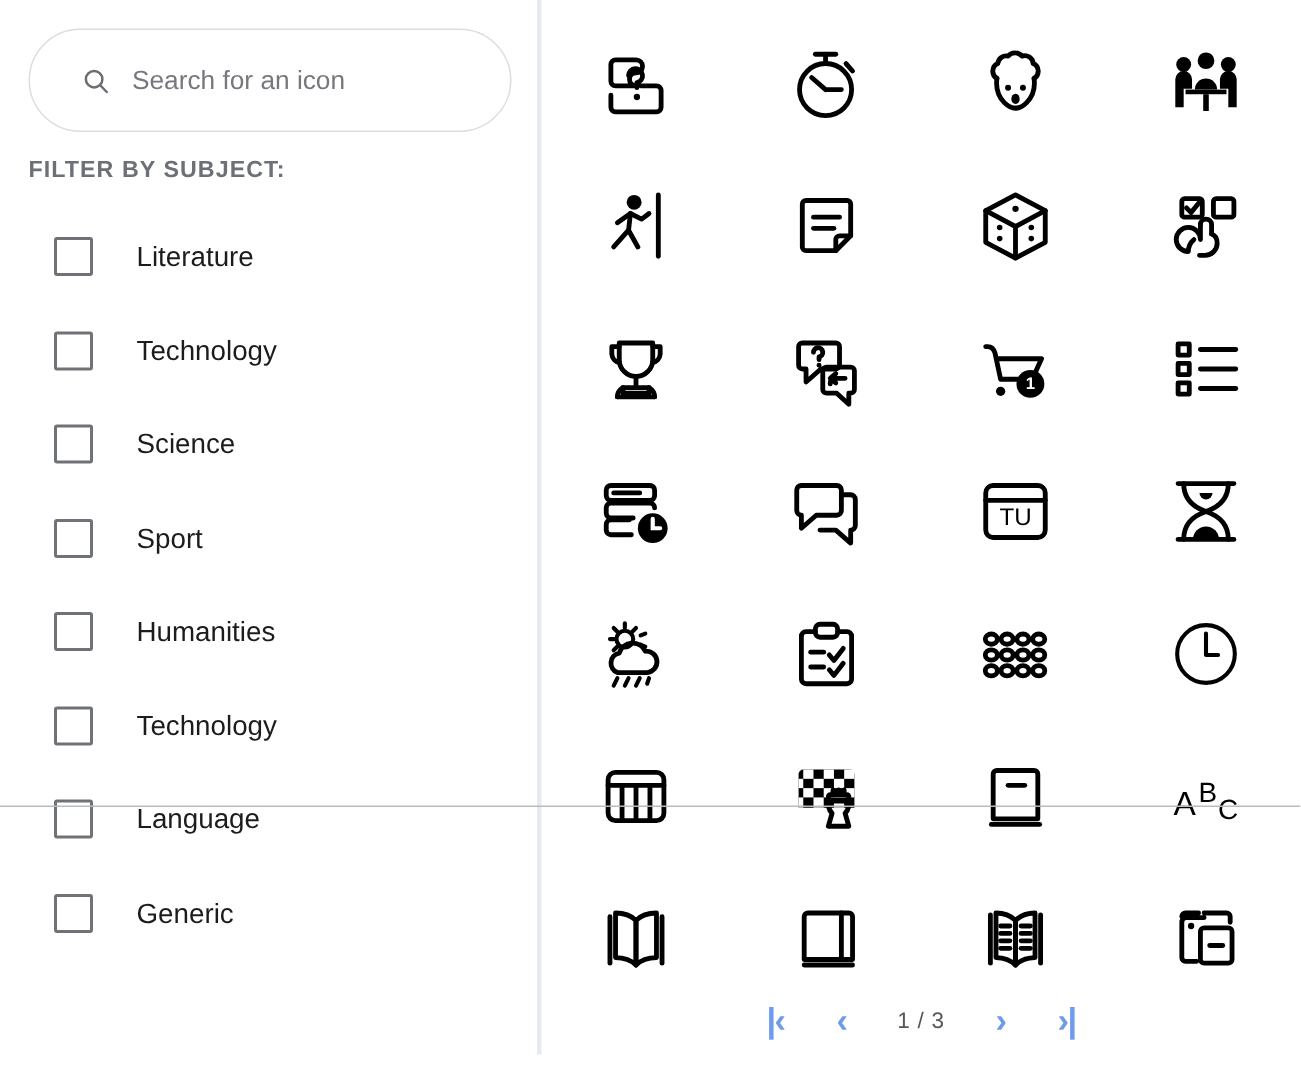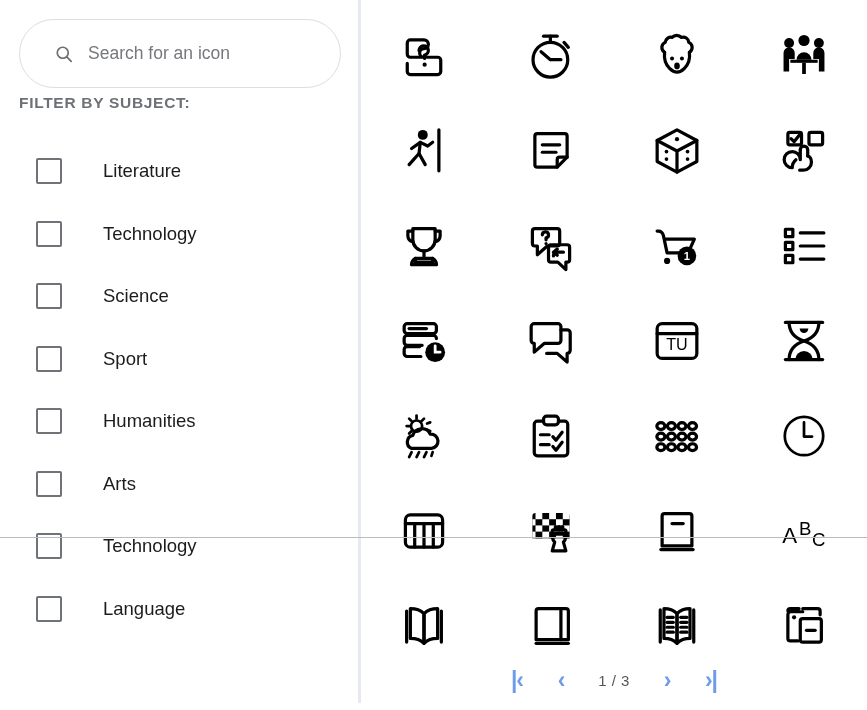--- a/index.html
+++ b/index.html
@@ -51,21 +51,21 @@
     font-family: "Liberation Sans", sans-serif;
     font-size: 17.5px;
     color: #3f4145;
     width: 230px;
     padding: 0;
   }
   .search-input::placeholder { color: #76787d; opacity: 1; }
 
   .filter-heading {
     position: absolute;
-    left: 19px; top: 94px;
+    left: 19px; top: 105px;
     font-size: 15.5px;
     font-weight: bold;
     letter-spacing: 0.7px;
     color: #6d7076;
   }
 
   #filter-list {
     position: absolute;
     left: 0; top: 140px;
     width: 361px;
@@ -78,21 +78,21 @@
     cursor: pointer;
   }
   .checkbox {
     width: 26px; height: 26px;
     border: 2px solid #6f7277;
     border-radius: 2px;
     background: #fff;
     flex: 0 0 26px;
   }
   .filter-label {
-    margin-left: 41px;
+    margin-left: 29px;
     font-size: 18.5px;
     color: #1b1c1e;
     white-space: nowrap;
   }
 
   
   #content {
     position: relative;
     width: 506px;
     height: 710px;
@@ -190,29 +190,29 @@
       <div class="filter-row">
         <span class="checkbox"></span>
         <span class="filter-label">Sport</span>
       </div>
       <div class="filter-row">
         <span class="checkbox"></span>
         <span class="filter-label">Humanities</span>
       </div>
       <div class="filter-row">
         <span class="checkbox"></span>
-        <span class="filter-label">Arts</span>
-      </div>
-      <div class="filter-row">
-        <span class="checkbox"></span>
         <span class="filter-label">Technology</span>
       </div>
       <div class="filter-row">
         <span class="checkbox"></span>
         <span class="filter-label">Language</span>
+      </div>
+      <div class="filter-row">
+        <span class="checkbox"></span>
+        <span class="filter-label">Generic</span>
       </div>
     </div>
 
     <div id="sidebar-divider"></div>
   </div>
 
   <div id="content">
 
     <div id="icon-grid">
 

